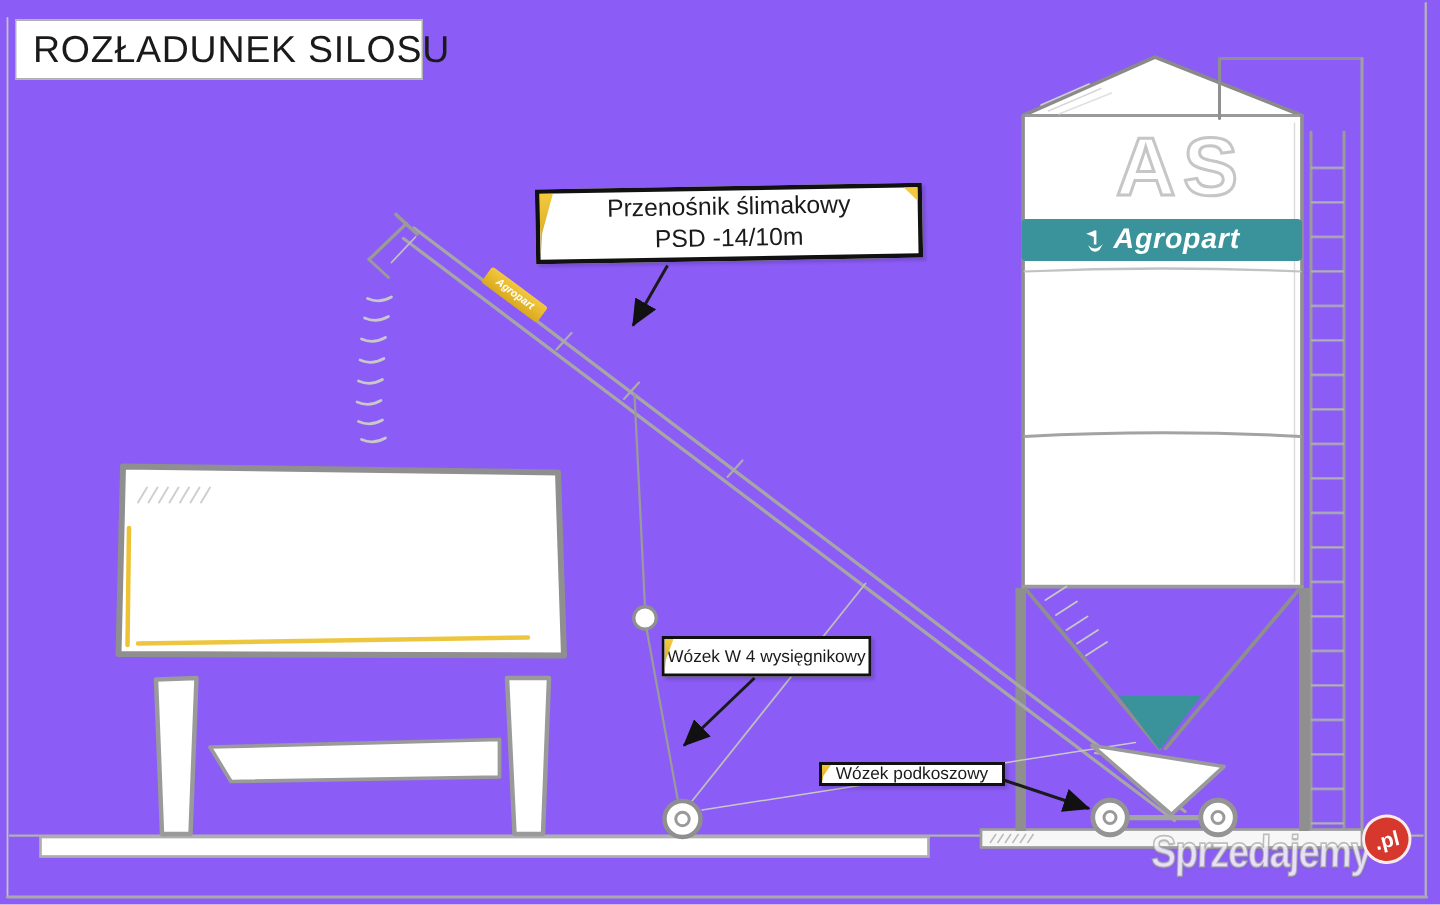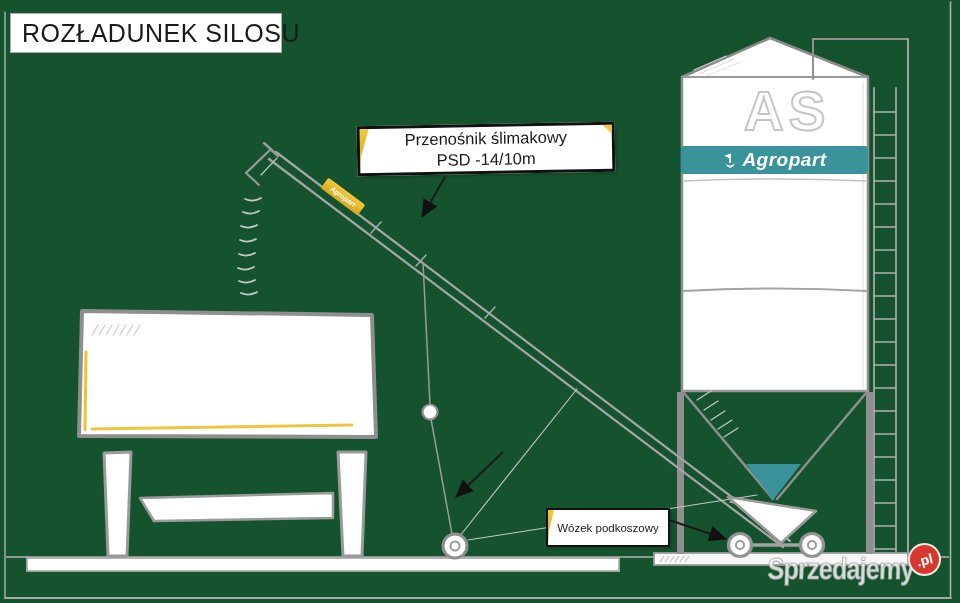--- a/index.html
+++ b/index.html
@@ -1,37 +1,37 @@
 <!DOCTYPE html>
 <html><head>
 <meta charset="utf-8">
 <style>
   html,body{margin:0;padding:0;background:#fff;}
-  #stage{position:relative;width:960px;height:603px;background:#14532d;overflow:hidden;
+  #stage{position:relative;width:960px;height:603px;background:#8b5cf6;overflow:hidden;
          font-family:"Liberation Sans",sans-serif;}
   #stage svg.sketch{position:absolute;left:0;top:0;}
 
   .title-box{position:absolute;left:10px;top:13px;width:272px;height:40px;
     border:1.5px solid #b0b0b0;background:#fff;display:flex;align-items:center;
     padding-left:11px;box-sizing:border-box;}
   .title-box span{font-size:25px;color:#1a1a1a;letter-spacing:.5px;white-space:nowrap;}
 
   .callout{position:absolute;background:#fff;border:2px solid #111;box-sizing:border-box;
     display:flex;flex-direction:column;align-items:center;justify-content:center;
     color:#1a1a1a;box-shadow:2px 2px 2px rgba(0,0,0,.15);}
   .callout::before{content:"";position:absolute;left:0;top:0;bottom:0;width:6px;
     background:linear-gradient(#f4c93d,#cda21f);
     clip-path:polygon(0 0,100% 0,15% 60%,0 100%);}
   .callout.big{left:357px;top:124px;width:258px;height:50px;border-width:3px;
     transform:rotate(-1deg);font-size:16.5px;line-height:1.3;}
   .callout.big::before{width:9px;}
   .callout.big::after{content:"";position:absolute;right:0;top:0;width:0;height:0;
     border-left:9px solid transparent;border-top:9px solid #f4c93d;}
   .callout.small-a{left:441px;top:424px;width:140px;height:27px;font-size:11.5px;white-space:nowrap;}
-  .callout.small-b{left:546px;top:508px;width:124px;height:39px;font-size:11.5px;white-space:nowrap;}
+  .callout.small-b{left:546px;top:508px;width:124px;height:16px;font-size:11.5px;white-space:nowrap;}
 
   .as-text{position:absolute;left:744px;top:84px;font-size:55px;font-weight:bold;
     letter-spacing:5px;line-height:1;color:#fff;
     -webkit-text-stroke:2px #c6c6c6;text-shadow:0 0 1px #d4d4d4;}
 
   .brand-banner{position:absolute;left:681px;top:146px;width:187px;height:28px;
     background:#3A929B;border-radius:3px;display:flex;align-items:center;
     justify-content:center;gap:3px;}
   .brand-banner .brand-text{color:#fff;font-size:19px;font-weight:bold;font-style:italic;
     letter-spacing:.5px;}
@@ -193,20 +193,23 @@
 
   <div class="title-box">
     <span>ROZŁADUNEK SILOSU</span>
   </div>
 
   <div class="callout big">
     <div>Przenośnik ślimakowy</div>
     <div>PSD -14/10m</div>
   </div>
 
+  <div class="callout small-a">
+    <div>Wózek W 4 wysięgnikowy</div>
+  </div>
 
   <div class="callout small-b">
     <div>Wózek podkoszowy</div>
   </div>
 
   <div class="as-text">AS</div>
 
   <div class="brand-banner">
     <svg width="17" height="17" viewBox="0 0 20 20">
       <path d="M9.5 2 L9.5 13" stroke="#fff" stroke-width="2" fill="none"></path>

